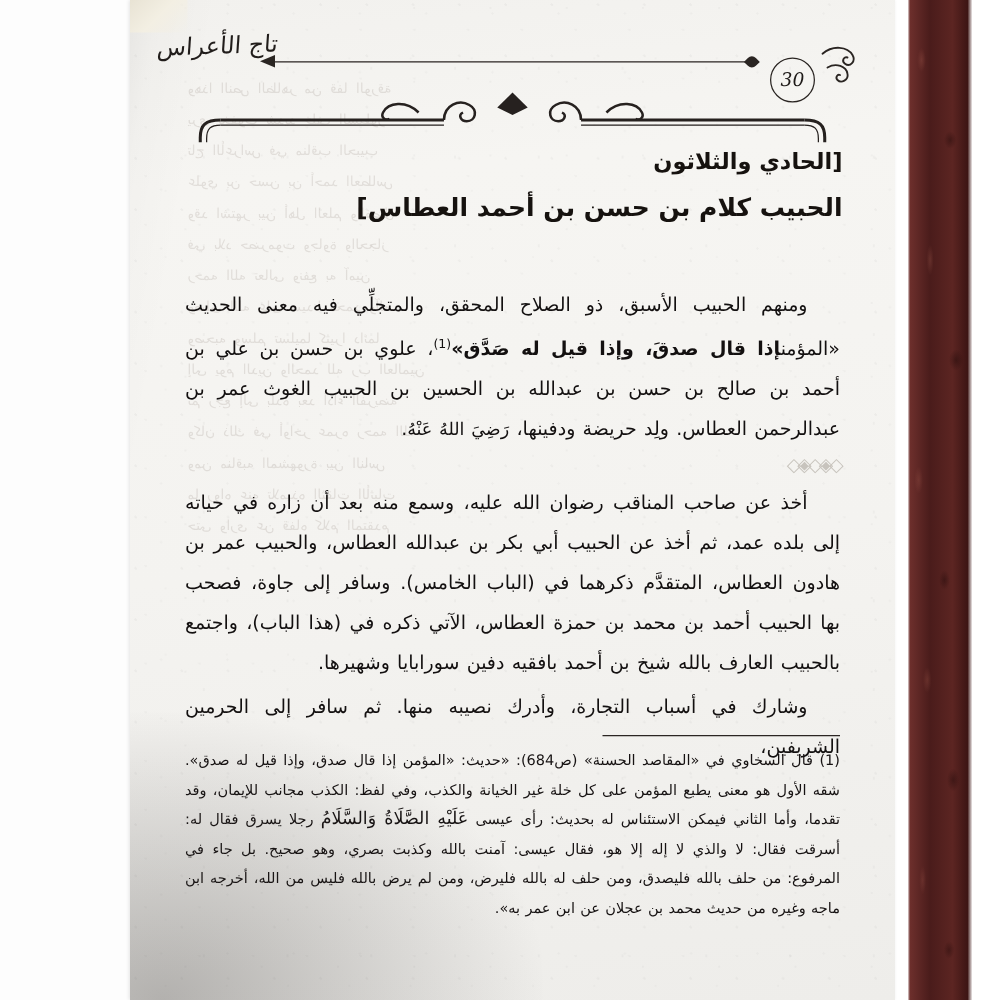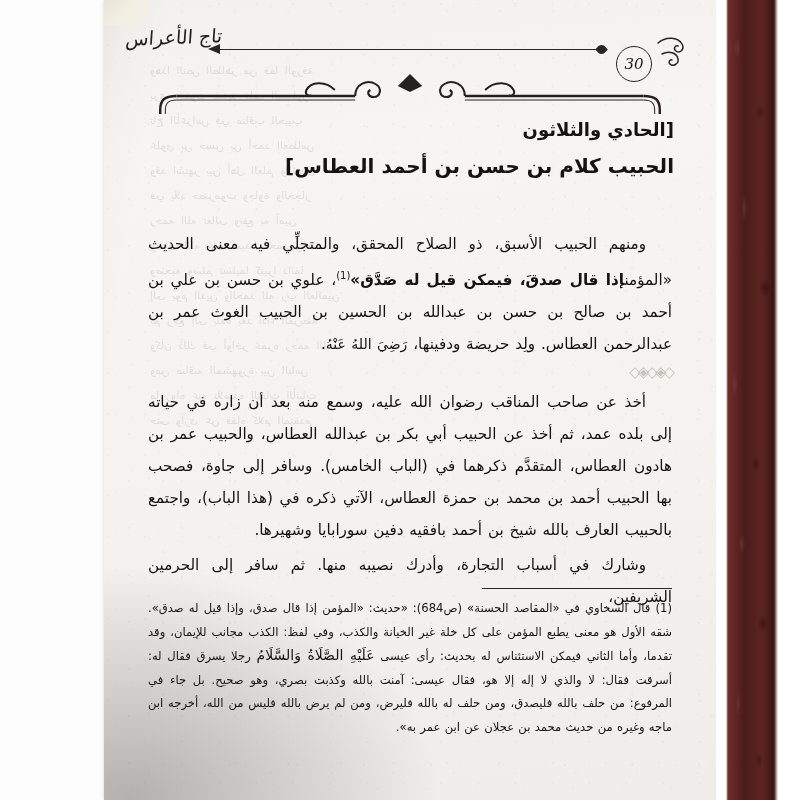--- a/index.html
+++ b/index.html
@@ -354,21 +354,21 @@
 
       <div class="title-lines">
         <div class="title-line t1">[الحادي والثلاثون</div>
         <div class="title-line t3">الحبيب كلام بن حسن بن أحمد العطاس]</div>
       </div>
     </div>
 
     <div class="body-col">
 
       <p class="para">
-        <span>ومنهم الحبيب الأسبق، ذو الصلاح المحقق، والمتجلِّي فيه معنى الحديث «المؤمن</span><span class="hadith">إذا قال صدقَ، فيمكن قيل له صَدَّق»</span><sup class="fn">(1)</sup><span>، علوي بن حسن بن علي بن أحمد بن صالح بن حسن بن عبدالله بن الحسين بن الحبيب الغوث عمر بن عبدالرحمن العطاس. ولِد حريضة ودفينها، </span><span class="honorific">رَضِيَ اللهُ عَنْهُ</span><span>.</span>
+        <span>ومنهم الحبيب الأسبق، ذو الصلاح المحقق، والمتجلِّي فيه معنى الحديث «المؤمن</span><span class="hadith">إذا قال صدقَ، وإذا قيل له صَدَّق»</span><sup class="fn">(1)</sup><span>، علوي بن حسن بن علي بن أحمد بن صالح بن حسن بن عبدالله بن الحسين بن الحبيب الغوث عمر بن عبدالرحمن العطاس. ولِد حريضة ودفينها، </span><span class="honorific">رَضِيَ اللهُ عَنْهُ</span><span>.</span>
       </p>
 
       <div class="ornament">◇◈◇◈◇</div>
 
       <p class="para">أخذ عن صاحب المناقب رضوان الله عليه، وسمع منه بعد أن زاره في حياته إلى بلده عمد، ثم أخذ عن الحبيب أبي بكر بن عبدالله العطاس، والحبيب عمر بن هادون العطاس، المتقدَّم ذكرهما في (الباب الخامس). وسافر إلى جاوة، فصحب بها الحبيب أحمد بن محمد بن حمزة العطاس، الآتي ذكره في (هذا الباب)، واجتمع بالحبيب العارف بالله شيخ بن أحمد بافقيه دفين سورابايا وشهيرها.</p>
 
       <p class="para">وشارك في أسباب التجارة، وأدرك نصيبه منها. ثم سافر إلى الحرمين الشريفين،</p>
     </div>
 
     <div class="footnote-area">

